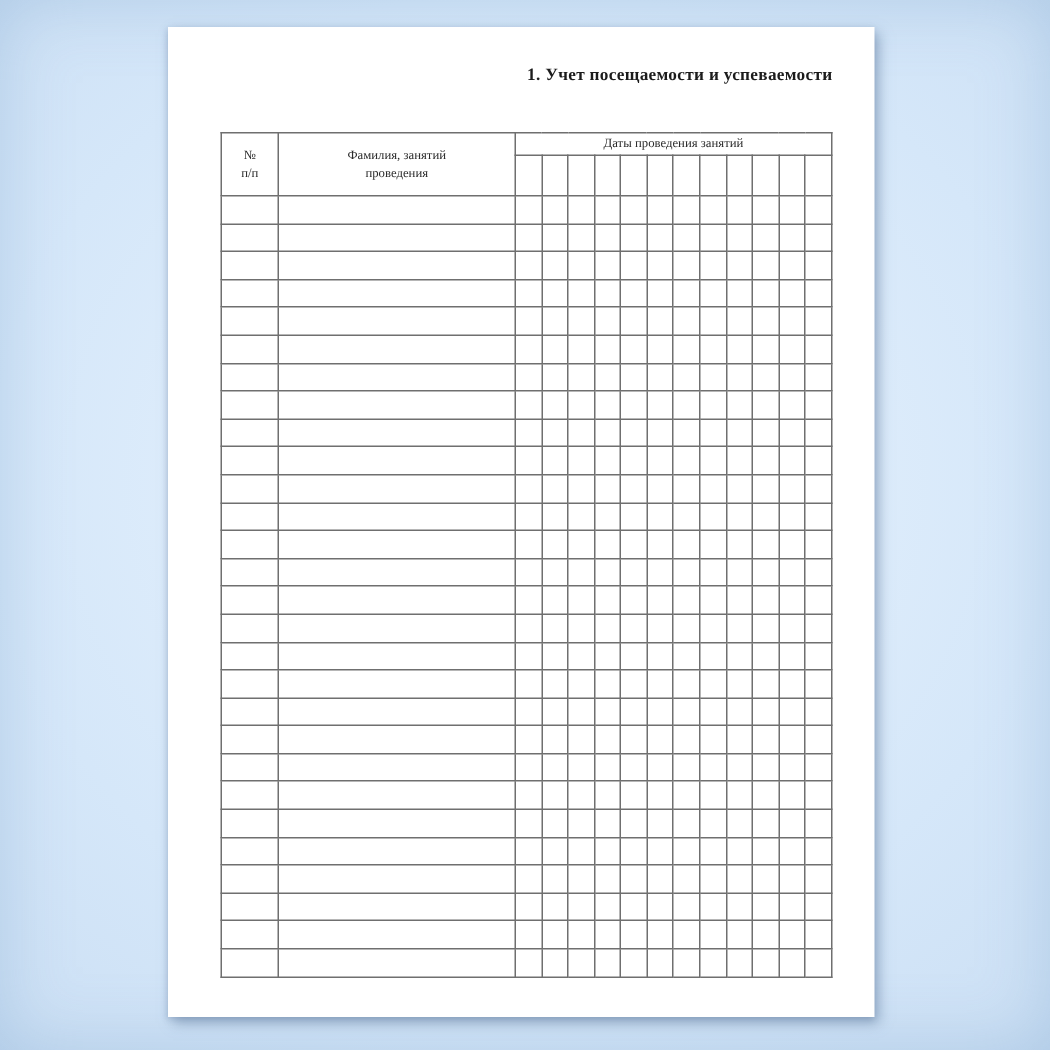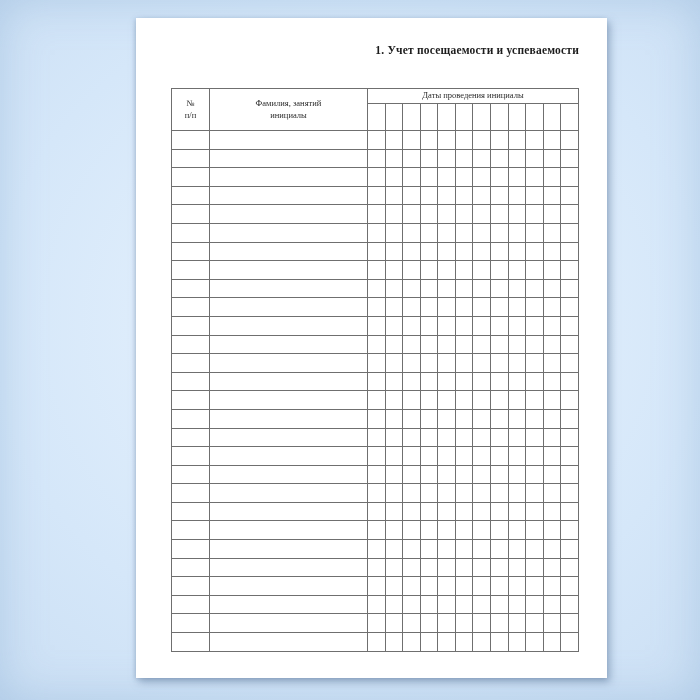--- a/index.html
+++ b/index.html
@@ -11,21 +11,20 @@
   }
   .vignette {
     position: absolute; inset: 0; pointer-events: none;
     box-shadow: inset 0 0 46px rgba(125, 165, 205, 0.38);
   }
   .page {
     position: absolute; left: 112px; top: 18px; width: 471px; height: 660px;
     background: #ffffff;
     box-shadow: 3px 4px 8px rgba(96, 124, 158, 0.55),
                 -1px 1px 4px rgba(96, 124, 158, 0.30);
-    margin-left: 24px;
   }
   .title {
     position: absolute; top: 26px; right: 28px;
     font-size: 11.5px; font-weight: bold; color: #1c1c1c;
     white-space: nowrap; letter-spacing: 0.2px;
   }
   table.journal {
     position: absolute; left: 35px; top: 70px;
     width: 408px; height: 564px;
     border-collapse: collapse; table-layout: fixed;
@@ -72,23 +71,23 @@
         <col>
       </colgroup>
     <thead>
       <tr class="hdr-row-1">
         <th rowspan="2">
           <span class="hdr-line">№</span>
           <span class="hdr-line">п/п</span>
         </th>
         <th rowspan="2">
           <span class="hdr-line">Фамилия, занятий</span>
-          <span class="hdr-line">инициалы</span>
+          <span class="hdr-line">проведения</span>
         </th>
-        <th colspan="12">Даты проведения инициалы</th>
+        <th colspan="12">Даты проведения занятий</th>
       </tr>
       <tr class="hdr-row-2">
           <th></th>
           <th></th>
           <th></th>
           <th></th>
           <th></th>
           <th></th>
           <th></th>
           <th></th>

